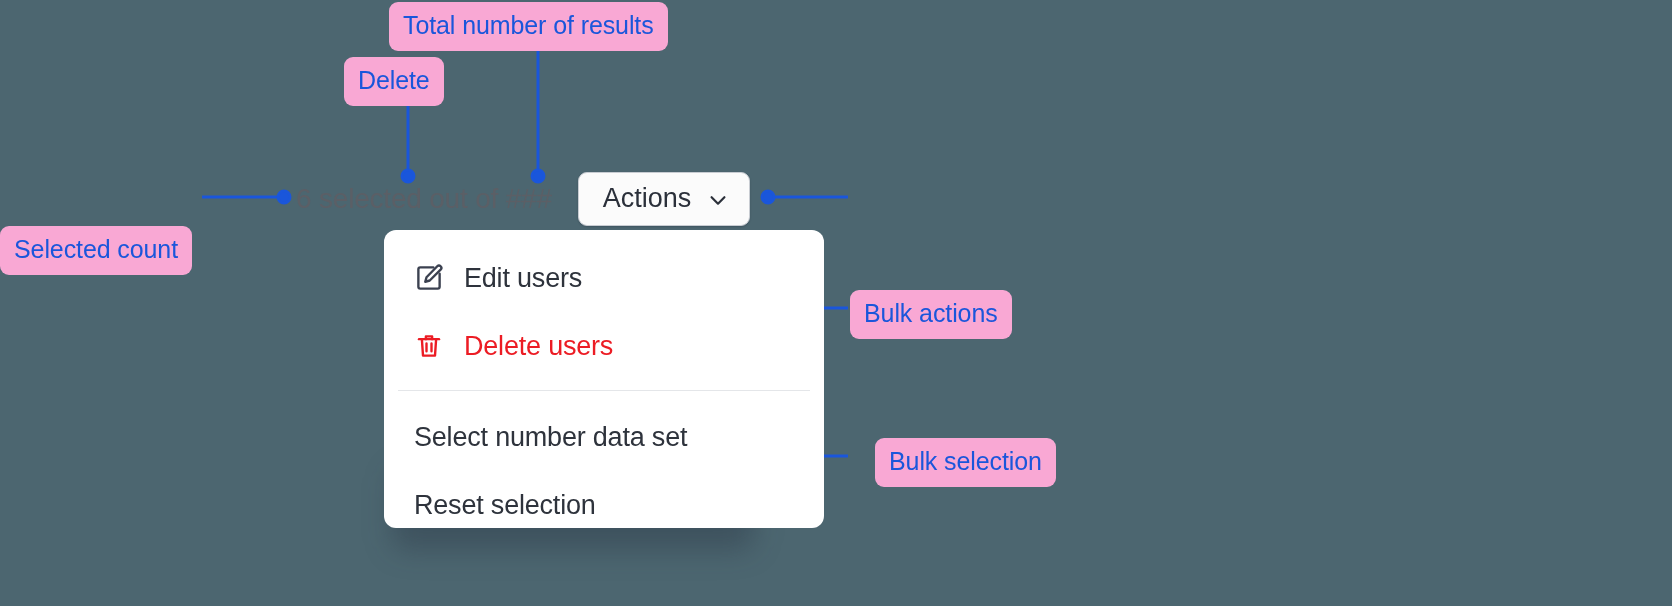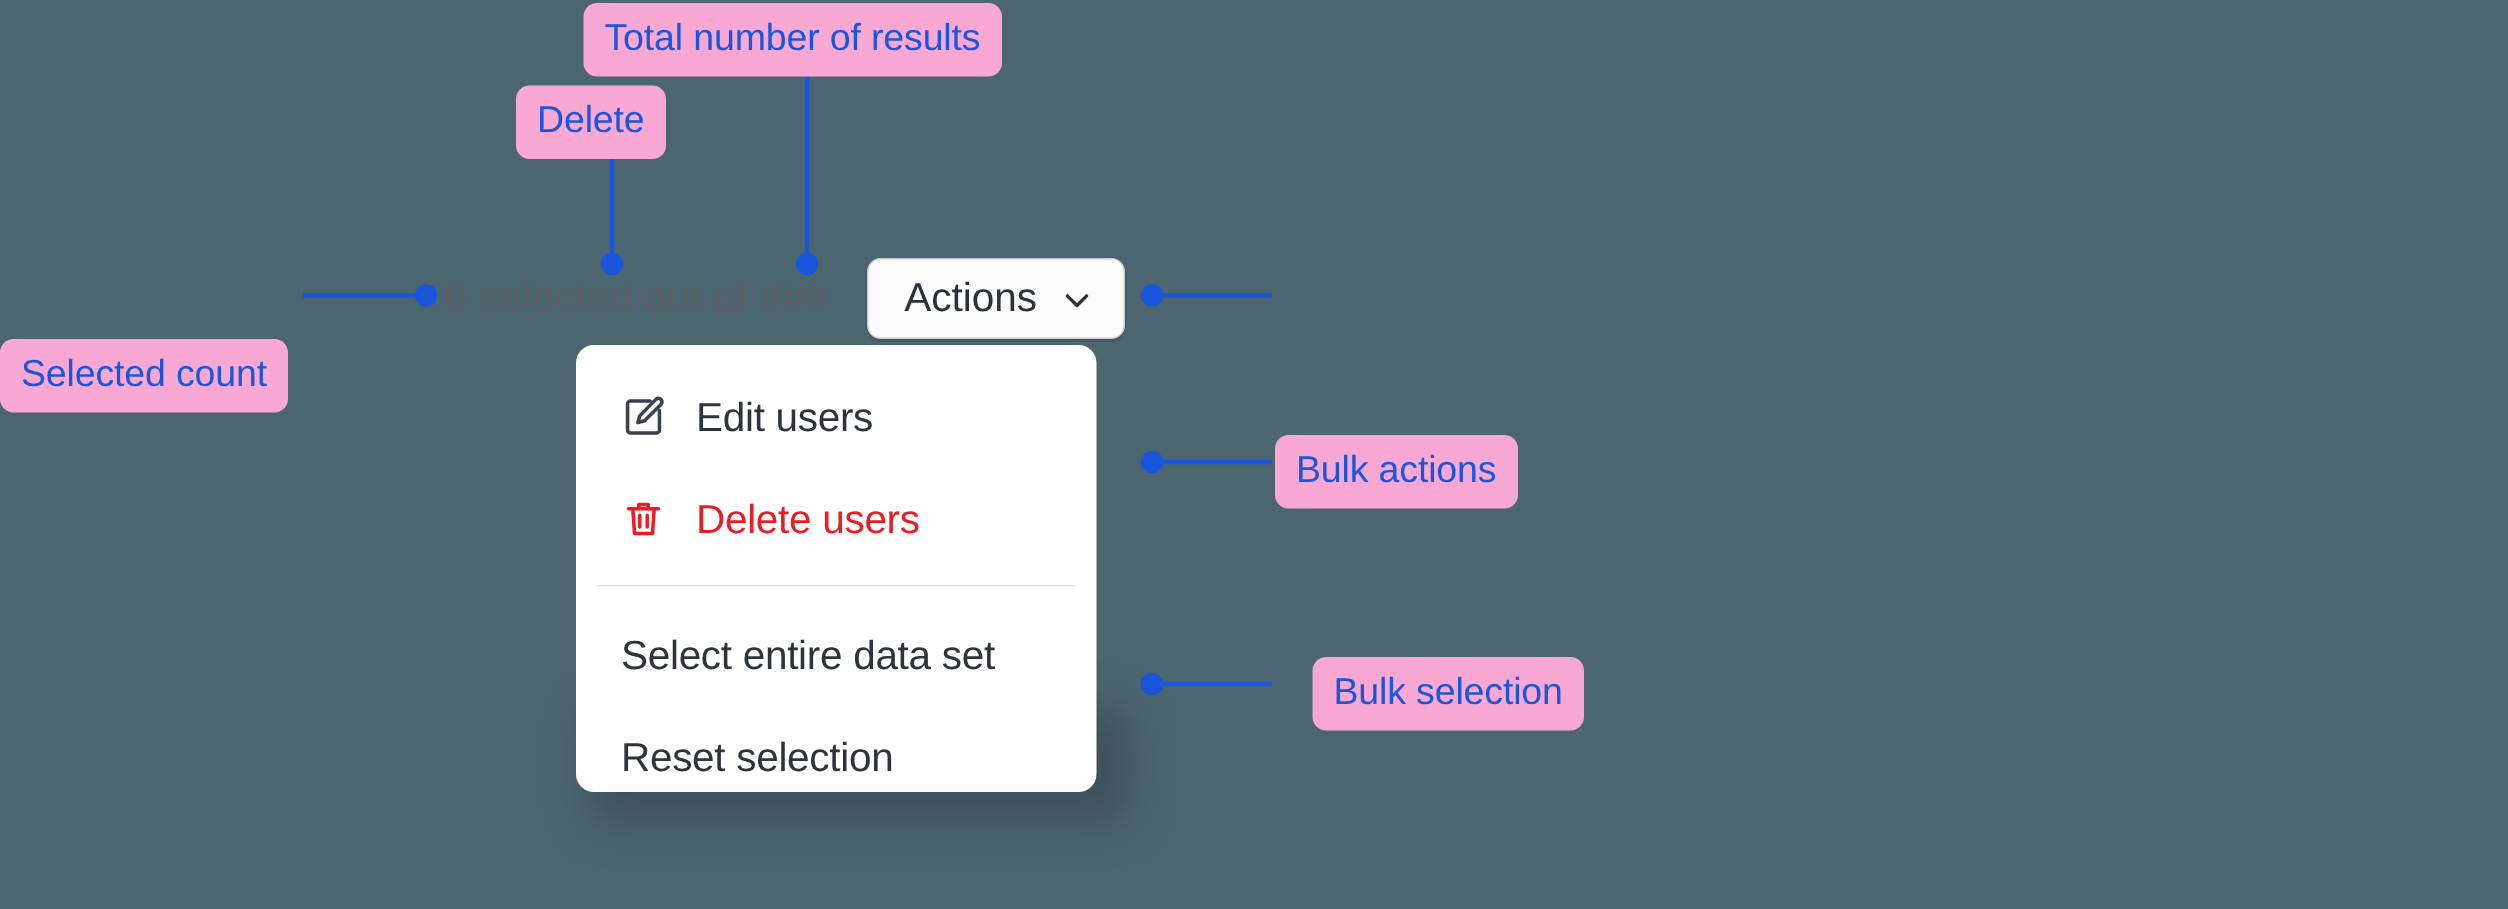--- a/index.html
+++ b/index.html
@@ -101,21 +101,21 @@
     width: 362px;
     height: 80px;
     border-radius: 14px;
     background: rgba(30,36,52,0.30);
     filter: blur(14px);
   }
   #menu {
     position: absolute;
     left: 384px;
     top: 230px;
-    width: 347px;
+    width: 440px;
     height: 298px;
     background: #ffffff;
     border-radius: 12px;
     padding: 14px 0 14px 0;
   }
   .menu-item {
     display: flex;
     align-items: center;
     gap: 20px;
     height: 68px;
@@ -220,21 +220,21 @@
           <path d="M6.3 6.5l.9 13.2h9.6l.9-13.2"></path>
           <path d="M10 10v6.2M14 10v6.2"></path>
         </svg>
       </span>
       <span>Delete users</span>
     </div>
 
     <div class="menu-divider"></div>
 
     <div class="menu-item plain">
-      <span>Select entire data set</span>
+      <span>Select number data set</span>
     </div>
 
     <div class="menu-item plain">
       <span>Reset selection</span>
     </div>
 
   </div>
 
 </div>
 

